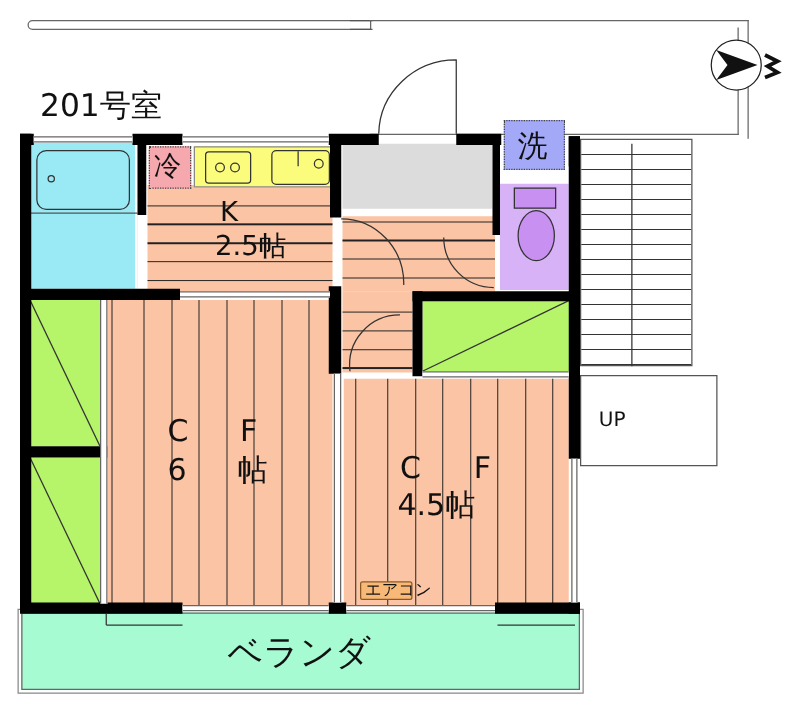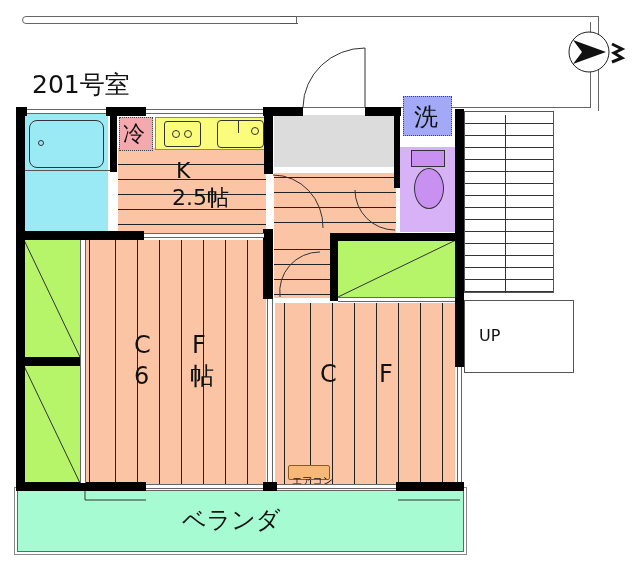--- a/index.html
+++ b/index.html
@@ -87,26 +87,27 @@
 
   <div class="abs floor-v" style="left:86px;top:240px;width:180px;height:245px;background-position:8px 0;"></div>
   <div class="label" style="left:134px;top:333px;font-size:24px;">C</div>
   <div class="label" style="left:192px;top:333px;font-size:24px;">F</div>
   <div class="label" style="left:134px;top:364px;font-size:24px;">6</div>
   <div class="label" style="left:190px;top:364px;font-size:24px;">帖</div>
 
   <div class="abs floor-v" style="left:275px;top:303px;width:180px;height:182px;background-position:14px 0;"></div>
   <div class="label" style="left:320px;top:362px;font-size:24px;">C</div>
   <div class="label" style="left:379px;top:362px;font-size:24px;">F</div>
+  <div class="label" style="left:318px;top:392px;font-size:24px;">4.5帖</div>
   <div class="abs" style="left:288px;top:465px;width:42px;height:15px;background:#f8b878;border:1px solid #8a5a20;border-radius:2px;">
-    <span class="label" style="left:3px;top:10px;font-size:10px;text-align:center;">エアコン</span>
+    <span class="label" style="left:3px;top:0;font-size:13px;text-align:center;">エアコン</span>
   </div>
 
   <div class="abs" style="left:17px;top:490px;width:447px;height:62px;background:#a6fbd3;border:1px solid #666;box-shadow:0 0 0 2px #fff,0 0 0 3px #888;"></div>
-  <div class="label" style="left:182px;top:508px;font-size:24px;">ベランダ</div>
+  <div class="label" style="left:182px;top:508px;font-size:28px;">ベランダ</div>
 
   <div class="abs" style="left:464px;top:111px;width:90px;height:182px;border:1px solid #555;background-image:repeating-linear-gradient(to bottom,transparent 0,transparent 11px,#333 11px,#333 12px);"></div>
   <div class="abs" style="left:505px;top:115px;width:1px;height:178px;background:#333;"></div>
   <div class="abs" style="left:464px;top:300px;width:110px;height:73px;border:1px solid #555;background:#fff;"></div>
   <div class="label" style="left:479px;top:328px;font-size:16px;">UP</div>
 
   <div class="wall" style="left:16px;top:107px;width:9px;height:383px;"></div>
   <div class="wall" style="left:16px;top:107px;width:11px;height:9px;"></div>
   <div class="wall" style="left:106px;top:107px;width:40px;height:9px;"></div>
   <div class="wall" style="left:263px;top:107px;width:40px;height:9px;"></div>

